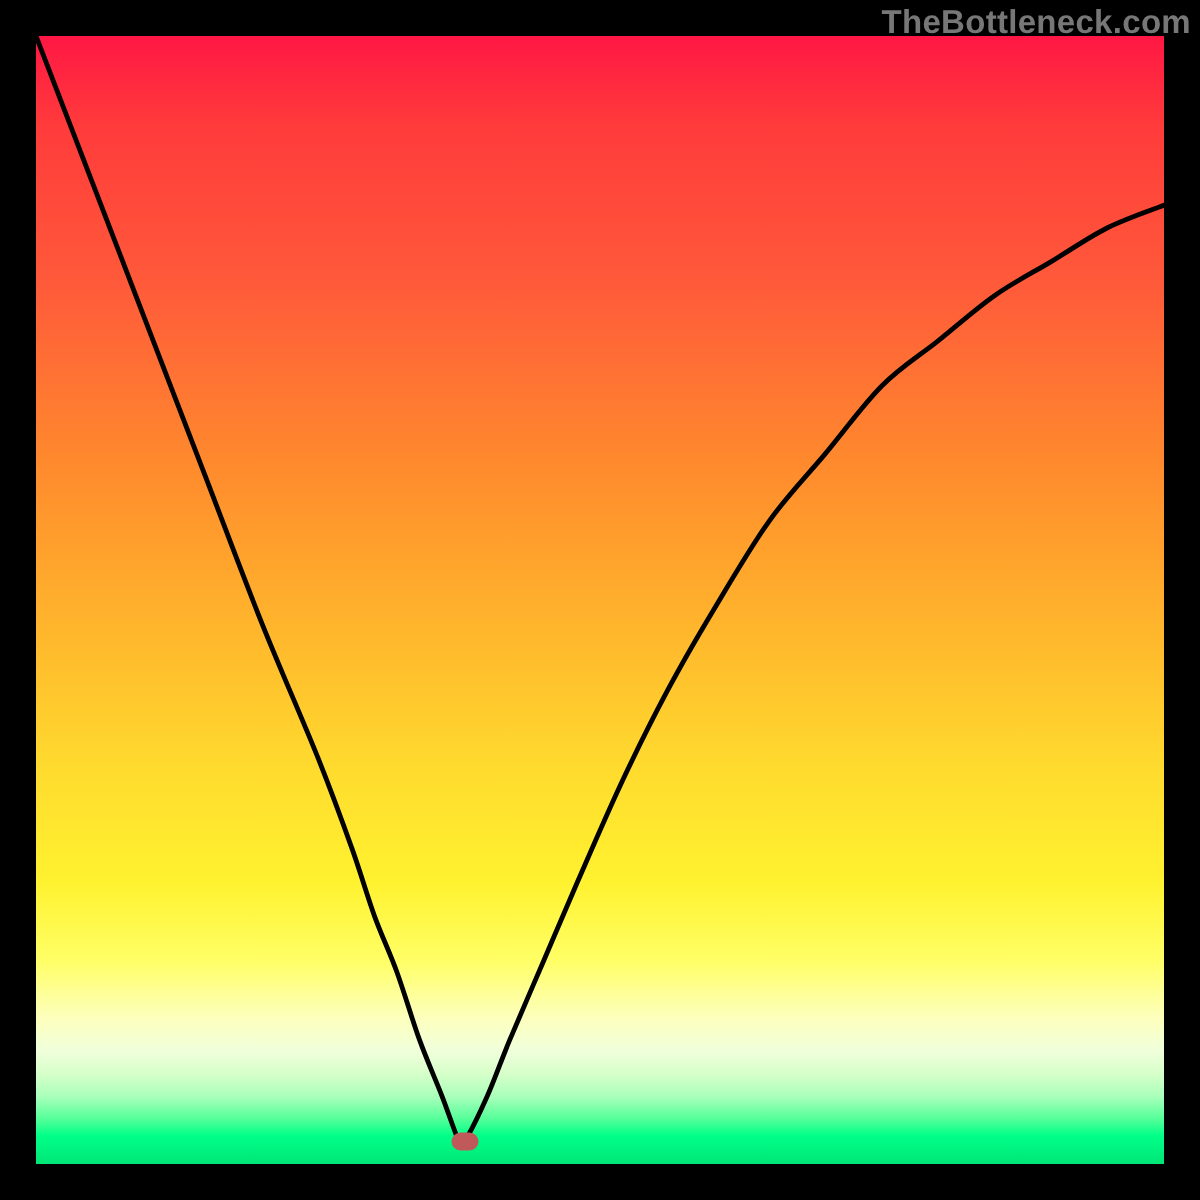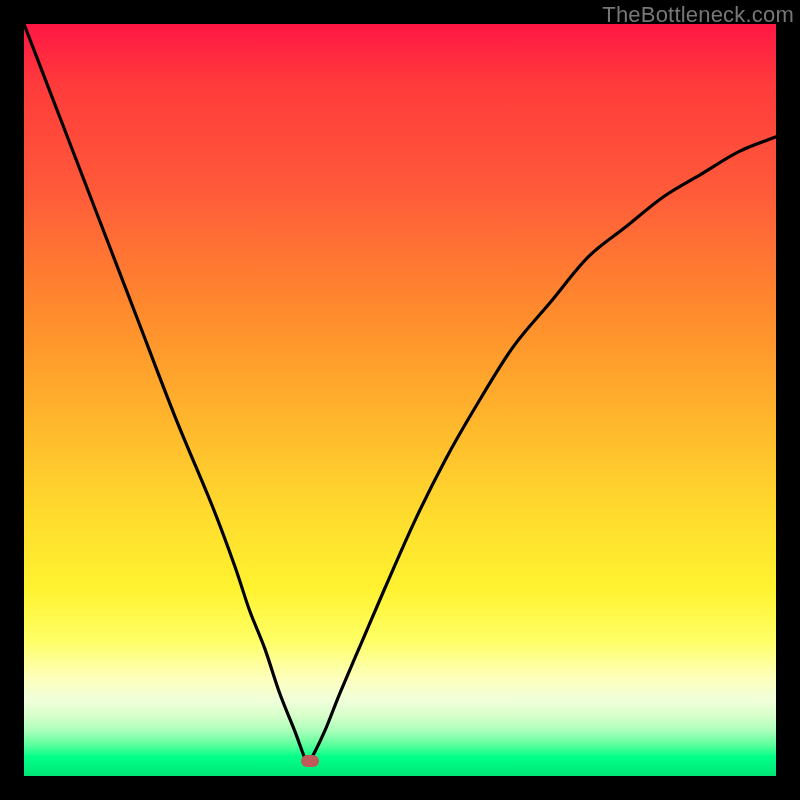--- a/index.html
+++ b/index.html
@@ -55,21 +55,21 @@
     position: absolute;
     left: 0;
     top: 0;
   }
   .watermark {
     position: absolute;
     top: 2px;
     right: 6px;
     color: #777;
     font-size: 22px;
-    font-weight: 400;
+    font-weight: 700;
     letter-spacing: 0.2px;
     z-index: 50;
   }
   .marker {
     position: absolute;
     width: 18px;
     height: 12px;
     background: #c05a5a;
     border-radius: 6px;
     transform: translate(-50%, -50%);

